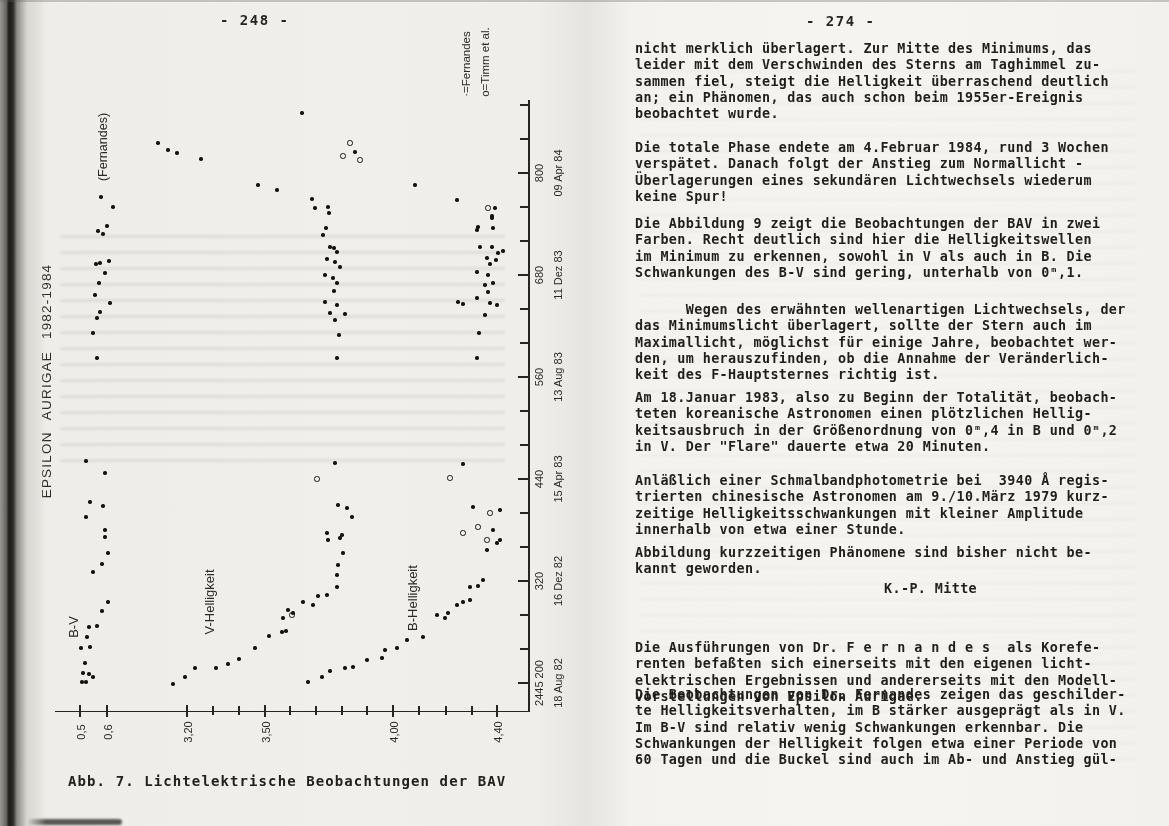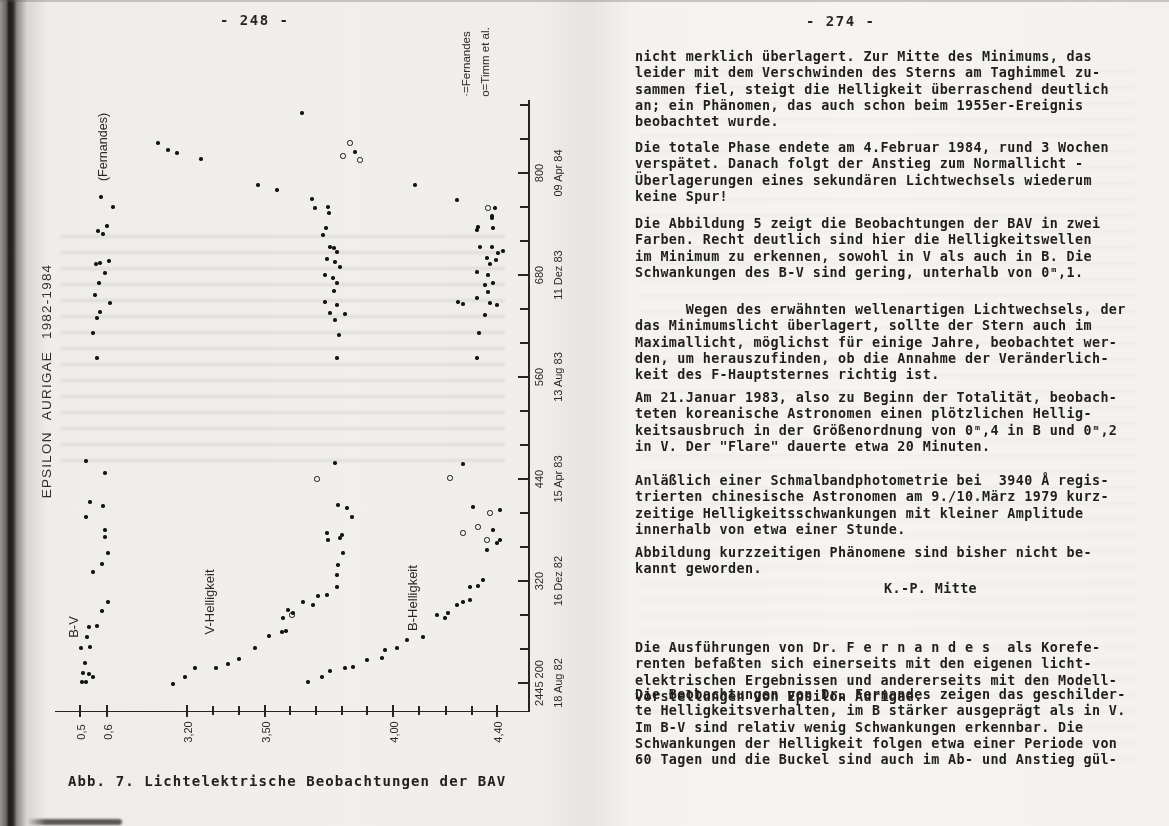--- a/index.html
+++ b/index.html
@@ -38,21 +38,21 @@
   .pt{position:absolute;}
   .dot{width:3.4px;height:3.4px;background:#141413;border-radius:50%;}
   .circle{width:5.4px;height:5.4px;border:1.4px solid #141413;border-radius:50%;background:transparent;box-sizing:border-box;}
   .caption{position:absolute;left:68px;top:773px;font-family:"DejaVu Sans Mono","Liberation Mono",monospace;
            font-weight:700;font-size:14px;letter-spacing:1.1px;color:#222120;}
 
   
   .para,.sig{position:absolute;left:635px;width:515px;white-space:pre;
         font-family:"DejaVu Sans Mono","Liberation Mono",monospace;font-weight:700;
         font-size:13.4px;line-height:16.3px;letter-spacing:0.4px;color:#201f1d;}
-  .p0{top:49px}.p1{top:140px}.p2{top:216px}.p3{top:302px}.p4{top:390px}
+  .p0{top:41px}.p1{top:140px}.p2{top:216px}.p3{top:302px}.p4{top:390px}
   .p5{top:473px}.p6{top:545px}.p7{top:640px}.p8{top:687px}
   .sig{left:884px;top:581px;width:auto;}
 </style>
 </head>
 <body>
 
 <div id="root">
   <div class="ghost gl"></div>
   <div class="ghost gr"></div>
 
@@ -299,30 +299,30 @@
     <div class="pnum r">- 274 -</div>
     <div class="para p0">nicht merklich überlagert. Zur Mitte des Minimums, das
 leider mit dem Verschwinden des Sterns am Taghimmel zu-
 sammen fiel, steigt die Helligkeit überraschend deutlich
 an; ein Phänomen, das auch schon beim 1955er-Ereignis
 beobachtet wurde.</div>
     <div class="para p1">Die totale Phase endete am 4.Februar 1984, rund 3 Wochen
 verspätet. Danach folgt der Anstieg zum Normallicht -
 Überlagerungen eines sekundären Lichtwechsels wiederum
 keine Spur!</div>
-    <div class="para p2">Die Abbildung 5 zeigt die Beobachtungen der BAV in zwei
+    <div class="para p2">Die Abbildung 9 zeigt die Beobachtungen der BAV in zwei
 Farben. Recht deutlich sind hier die Helligkeitswellen
 im Minimum zu erkennen, sowohl in V als auch in B. Die
 Schwankungen des B-V sind gering, unterhalb von 0ᵐ,1.</div>
     <div class="para p3">      Wegen des erwähnten wellenartigen Lichtwechsels, der
 das Minimumslicht überlagert, sollte der Stern auch im
 Maximallicht, möglichst für einige Jahre, beobachtet wer-
 den, um herauszufinden, ob die Annahme der Veränderlich-
 keit des F-Hauptsternes richtig ist.</div>
-    <div class="para p4">Am 21.Januar 1983, also zu Beginn der Totalität, beobach-
+    <div class="para p4">Am 18.Januar 1983, also zu Beginn der Totalität, beobach-
 teten koreanische Astronomen einen plötzlichen Hellig-
 keitsausbruch in der Größenordnung von 0ᵐ,4 in B und 0ᵐ,2
 in V. Der "Flare" dauerte etwa 20 Minuten.</div>
     <div class="para p5">Anläßlich einer Schmalbandphotometrie bei  3940 Å regis-
 trierten chinesische Astronomen am 9./10.März 1979 kurz-
 zeitige Helligkeitsschwankungen mit kleiner Amplitude
 innerhalb von etwa einer Stunde.</div>
     <div class="para p6">Abbildung kurzzeitigen Phänomene sind bisher nicht be-
 kannt geworden.</div>
     <div class="sig">K.-P. Mitte</div>

